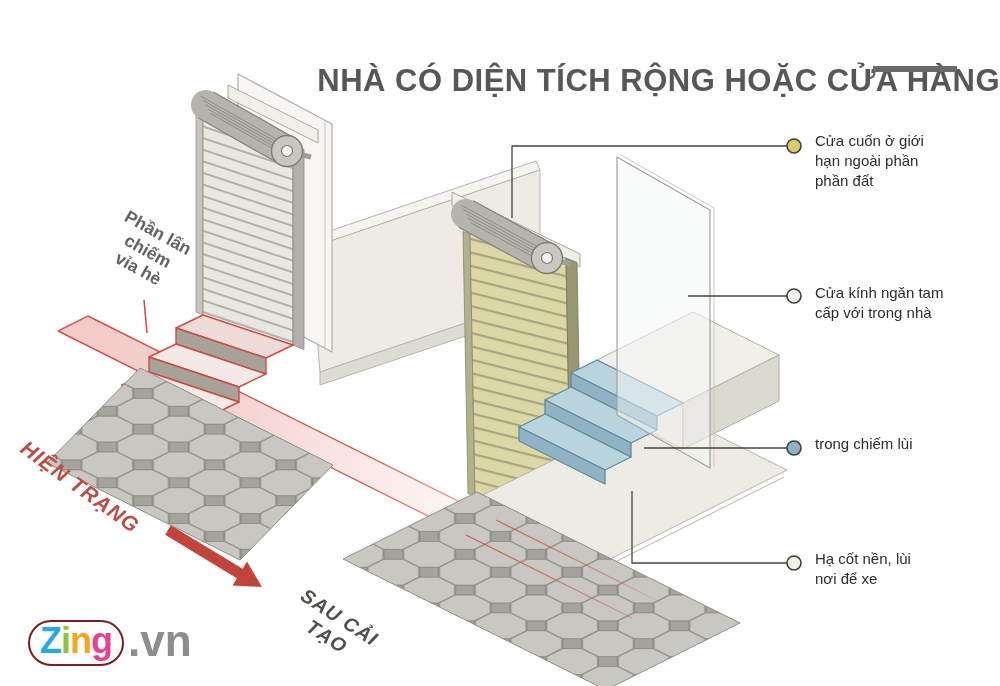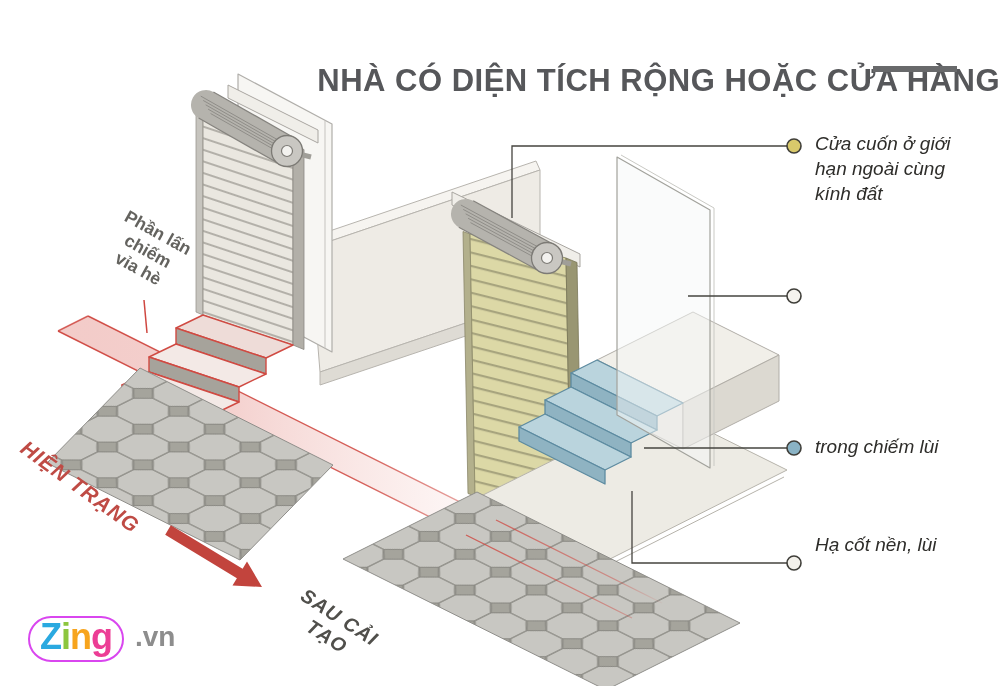--- a/index.html
+++ b/index.html
@@ -3,34 +3,34 @@
 <meta charset="utf-8">
 <style>
   html,body{margin:0;padding:0;background:#fff;}
   #stage{position:relative;width:1000px;height:686px;background:#ffffff;overflow:hidden;
          font-family:"Liberation Sans", sans-serif;}
   svg{position:absolute;left:0;top:0;}
   .abs{position:absolute;}
   .title{left:150px;top:22px;width:850px;text-align:right;font-size:31px;font-weight:700;
          letter-spacing:.5px;color:#56575a;margin-top:41px;}
   .title-bar{left:873px;top:66px;width:84px;height:6px;background:#68696b;}
-  .ann{left:815px;width:180px;font-size:19px;line-height:1.32;color:#2e2d2a;font-style:italic;}
+  .ann{left:815px;width:180px;font-size:15px;line-height:1.32;color:#2e2d2a;}
   .ann span{display:block;}
-  .ann1{top:131px;} .ann2{top:283px;} .ann3{top:434px;} .ann4{top:532px;}
+  .ann1{top:131px;} .ann2{top:283px;} .ann3{top:434px;} .ann4{top:549px;}
   .encroach{left:88px;top:220px;width:120px;text-align:center;font-size:17.5px;line-height:1.18;
             font-weight:600;color:#64635f;transform:rotate(29deg);}
   .encroach span{display:block;}
   .state-label{font-weight:700;font-style:italic;letter-spacing:1px;text-align:center;}
   .before-label{left:5px;top:475px;width:150px;font-size:21px;color:#bf4b45;transform:rotate(36deg);}
   .after-label{left:273px;top:604px;width:120px;font-size:19.5px;color:#504f4b;transform:rotate(33deg);}
   .logo{left:28px;top:616px;display:flex;align-items:center;}
-  .bubble{background:#fff;border:2px solid #d946ef;border-radius:24px;padding:1px 10px 5px 10px;
+  .bubble{background:#fff;border:2px solid #7f1d1d;border-radius:24px;padding:1px 10px 5px 10px;
           font-weight:800;font-size:36px;letter-spacing:-1px;line-height:1;}
   .lz{color:#2aa9e0;} .li{color:#8cc63e;} .ln{color:#f7a41d;} .lg{color:#ec3d95;}
-  .vn{font-size:28px;color:#8d8d8d;font-weight:700;margin-left:11px;padding-bottom:4px;}
+  .vn{font-size:44px;color:#8d8d8d;font-weight:700;margin-left:4px;padding-bottom:4px;}
 </style>
 </head>
 <body>
 
 <div id="stage">
 
   <svg width="1000" height="686" viewBox="0 0 1000 686">
     <defs>
       <pattern id="tiles" width="40" height="40" patternUnits="userSpaceOnUse" patternTransform="matrix(0.894,0.447,-0.894,0.447,0,0)">
         <rect width="40" height="40" fill="#a5a49c"></rect>
@@ -174,28 +174,33 @@
       <circle cx="794" cy="448" r="7" fill="#8ab3c5"></circle>
       <circle cx="794" cy="563" r="7" fill="#f3f1eb"></circle>
     </g>
   </svg>
 
   <div class="abs title">NHÀ CÓ DIỆN TÍCH RỘNG HOẶC CỬA HÀNG</div>
   <div class="abs title-bar"></div>
 
   <div class="abs ann ann1">
     <span>Cửa cuốn ở giới</span>
-    <span>hạn ngoài cùng</span>
-    <span>kính đất</span>
+    <span>hạn ngoài phần</span>
+    <span>phần đất</span>
+  </div>
+  <div class="abs ann ann2">
+    <span>Cửa kính ngăn tam</span>
+    <span>cấp với trong nhà</span>
   </div>
   <div class="abs ann ann3">
     <span>trong chiếm lùi</span>
   </div>
   <div class="abs ann ann4">
     <span>Hạ cốt nền, lùi</span>
+    <span>nơi để xe</span>
   </div>
 
   <div class="abs encroach">
     <span>Phần lấn</span>
     <span>chiếm</span>
     <span>vỉa hè</span>
   </div>
 
   <div class="abs state-label before-label">HIỆN TRẠNG</div>
   <div class="abs state-label after-label">SAU CẢI TẠO</div>

